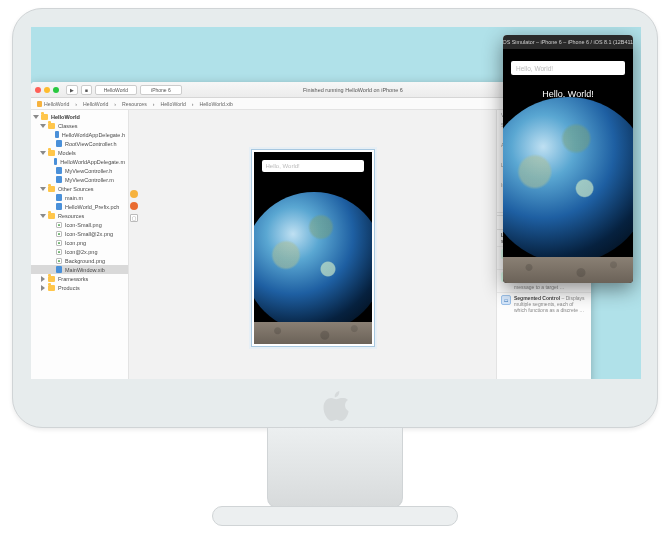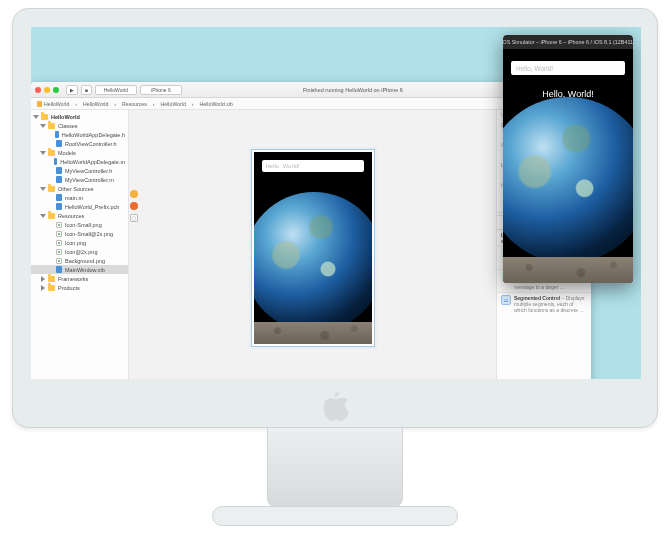--- a/index.html
+++ b/index.html
@@ -4,21 +4,21 @@
 <style>
   * { box-sizing: border-box; margin: 0; padding: 0; font-family: -apple-system, "Helvetica Neue", Arial, sans-serif; }
   body { background: #fff; width: 670px; height: 541px; overflow: hidden; }
 
   
   .imac {
     position: absolute; left: 12px; top: 8px; width: 646px; height: 524px;
   }
   .screen-frame {
     position: absolute; left: 0; top: 0; width: 646px; height: 420px;
-    background: #e7eced; border-radius: 16px; border: 1px solid #d0d4d6;
+    background: #e7eced; border-radius: 30px; border: 1px solid #d0d4d6;
     box-shadow: 0 2px 4px rgba(0,0,0,.08);
   }
   .screen {
     position: absolute; left: 18px; top: 18px; width: 610px; height: 352px;
     background: #b0e1e9; overflow: hidden;
   }
   .stand {
     position: absolute; left: 255px; top: 420px; width: 136px; height: 80px;
     background: linear-gradient(#eceff0 0%, #e0e3e4 60%, #d7dadb 100%);
     border-radius: 0 0 10px 10px; border: 1px solid #d0d4d6; border-top: none;

